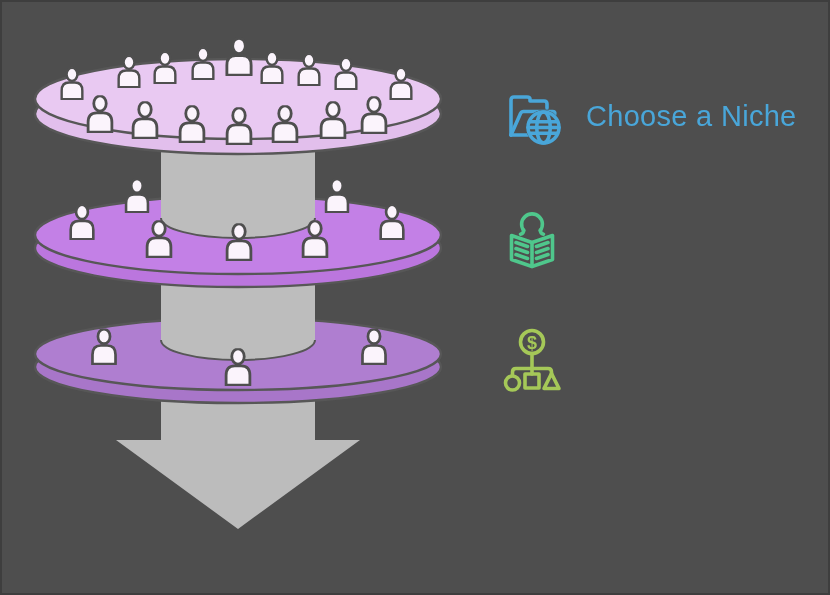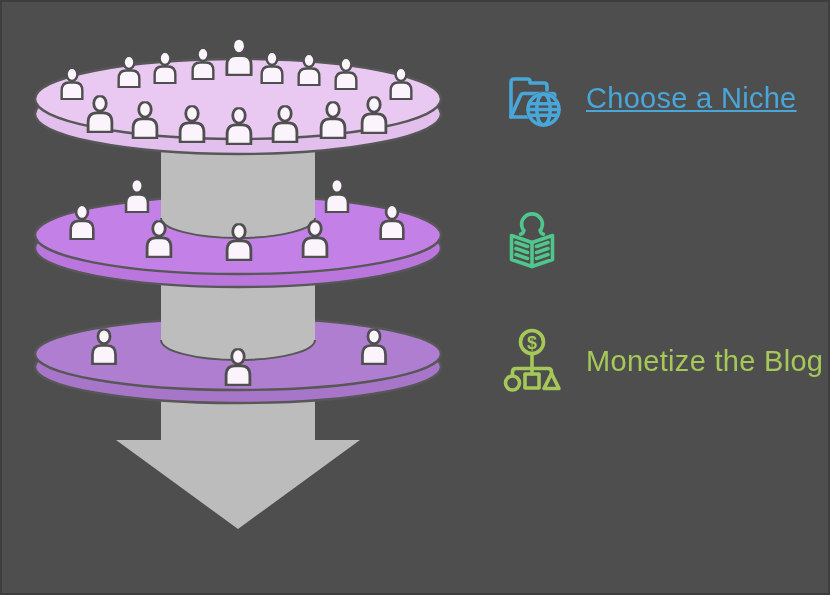--- a/index.html
+++ b/index.html
@@ -4,21 +4,21 @@
 <style>
   html,body { margin:0; padding:0; background:#4E4E4E; }
   .canvas {
     position:relative; width:830px; height:595px; box-sizing:border-box;
     background:#4E4E4E; border:2px solid #3E3E3E; overflow:hidden;
     font-family:"Liberation Sans", sans-serif;
   }
   #funnel-svg { position:absolute; left:0; top:0; }
   .pfill { fill:var(--person-fill,#FBF4FC); stroke:var(--person-stroke,#4F4F4F); stroke-width:3.4; stroke-linejoin:round; }
   .step-row { position:absolute; left:497px; display:flex; align-items:center; gap:21px; color:var(--step-color,#fff); }
-  #step-row-0 { top:63px;text-decoration:underline; }
+  #step-row-0 { top:81px; }
   #step-row-1 { top:202px; }
   #step-row-2 { top:324px; }
   .step-icon { flex:0 0 auto; display:block; }
   .step-icon .ln { fill:none; stroke:currentColor; stroke-width:3.6; stroke-linecap:round; stroke-linejoin:round; }
   .step-icon .mask { fill:var(--bg,#4E4E4E); stroke:none; }
   .step-icon .glyph { fill:currentColor; font-family:"Liberation Sans", sans-serif; font-weight:bold; }
   .step-label { font-size:29px; font-weight:500; letter-spacing:0.3px; white-space:nowrap; }
 </style>
 </head>
 <body>
@@ -158,16 +158,15 @@
   <div class="step-row" id="step-row-2" style="--step-color: #A5C858;">
     <svg class="step-icon" width="66" height="70" viewBox="0 0 66 70">
       <circle class="ln" cx="33" cy="16" r="11.5"></circle>
       <text class="glyph" x="33" y="22.5" font-size="18" text-anchor="middle">$</text>
       <path class="ln" d="M33 27.5 V48"></path>
       <path class="ln" d="M13.5 49.5 V46 Q13.5 42.5 17 42.5 H49 Q52.5 42.5 52.5 46 V49.5"></path>
       <circle class="ln" cx="13.5" cy="57" r="7"></circle>
       <rect class="ln" x="26" y="48" width="14" height="14"></rect>
       <path class="ln" d="M52.5 47.5 L60 62.5 H45 Z"></path>
     </svg>
-    <span class="step-label">Monetize the Blog</span>
   </div>
 
 </div>
 
 </body></html>

